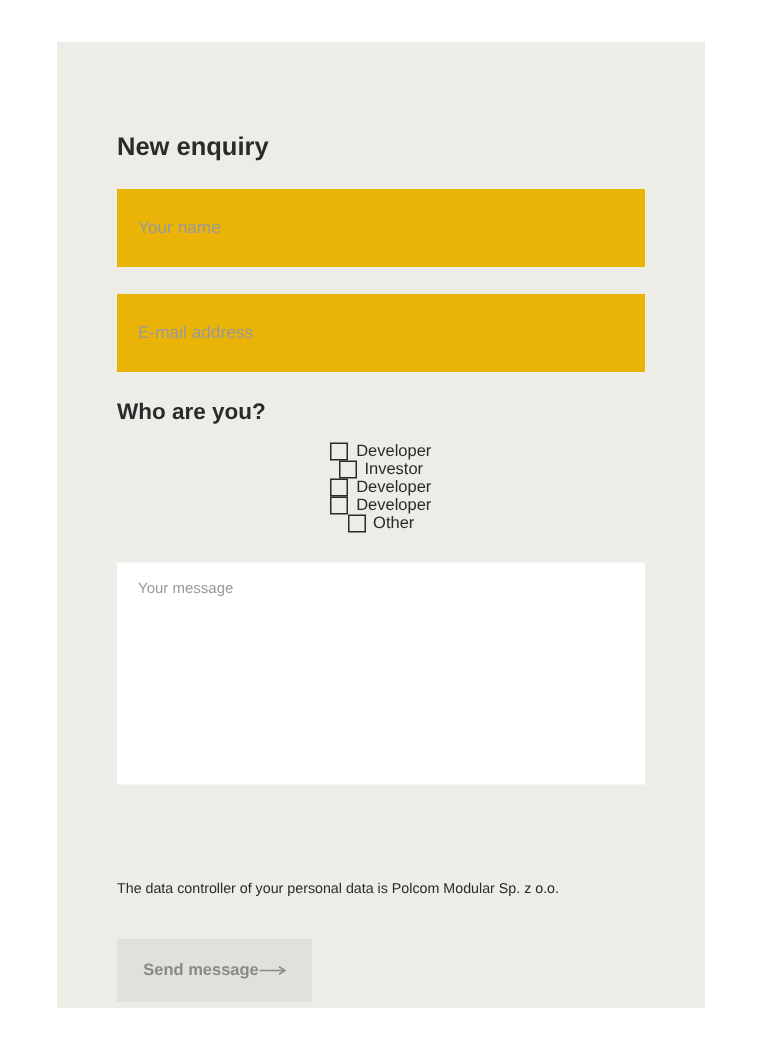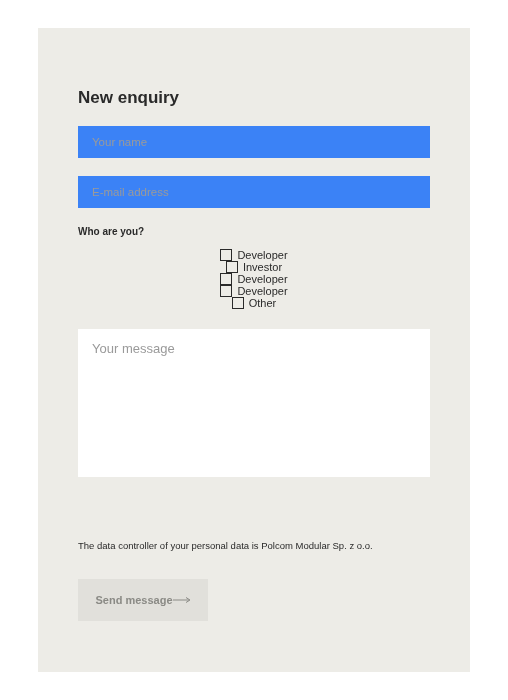--- a/index.html
+++ b/index.html
@@ -21,23 +21,23 @@
       padding: 60px 40px;
       position: relative;
     }
     .title {
       font-size: 17px;
       font-weight: 700;
       color: #2a2a2a;
       margin-bottom: 18px;
     }
     .field {
-      background: #3b82f6;
-      width: 100%;
-      height: 32px;
+      background: #eab308;
+      width: 100%;
+      height: 52px;
       border: none;
       padding: 0 14px;
       font-size: 11.5px;
       color: #2a2a2a;
       margin-bottom: 18px;
       outline: none;
     }
     .field::placeholder {
       color: #9a9a9a;
     }
@@ -56,21 +56,21 @@
       top: 50%;
       transform: translateY(-50%);
       pointer-events: none;
     }
     .select-caret svg {
       width: 10px;
       height: 8px;
       display: block;
     }
     .subtitle {
-      font-size: 10px;
+      font-size: 15px;
       font-weight: 700;
       color: #2a2a2a;
       margin-bottom: 12px;
     }
     .checkrow {
       display: flex;
       justify-content: space-between;
       align-items: center;
       margin-bottom: 20px;
       flex-direction: column;
@@ -92,21 +92,21 @@
       font-size: 11px;
       color: #2a2a2a;
       white-space: nowrap;
     }
     .textarea {
       background: #ffffff;
       width: 100%;
       height: 148px;
       border: none;
       padding: 12px 14px;
-      font-size: 13px;
+      font-size: 10px;
       color: #2a2a2a;
       resize: none;
       outline: none;
       font-family: inherit;
       margin-bottom: 24px;
     }
     .textarea::placeholder {
       color: #9a9a9a;
     }
     .notice {

